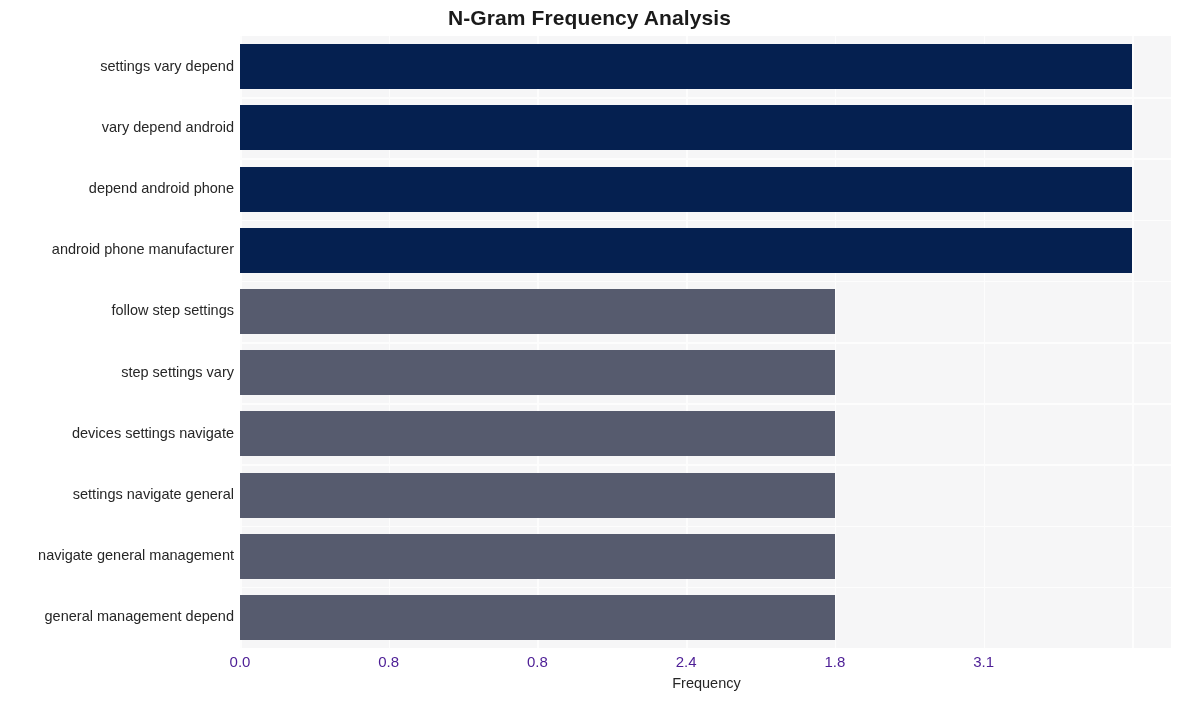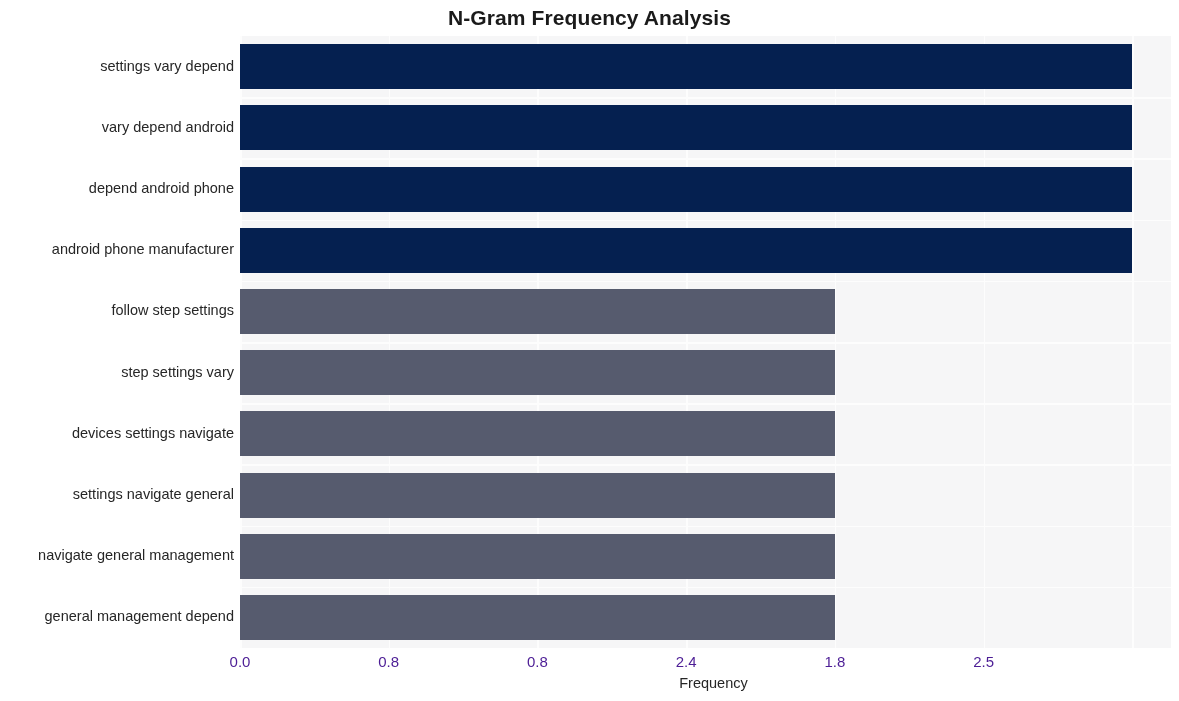--- a/index.html
+++ b/index.html
@@ -86,21 +86,21 @@
     width: 80px;
     margin-left: -40px;
     text-align: center;
     font-size: 15px;
     color: #4c1d95;
   }
 
   
   #xaxis-label {
     position: absolute;
-    left: 248px;
+    left: 241px;
     top: 675px;
     width: 931px;
     text-align: center;
     font-size: 14.5px;
     color: #262626;
   }
 </style>
 </head>
 <body>
 
@@ -152,19 +152,19 @@
       <div class="ytick" style="top: 487px;">settings navigate general</div>
       <div class="ytick" style="top: 548.2px;">navigate general management</div>
       <div class="ytick" style="top: 609.4px;">general management depend</div>
     </div>
   <div id="xtick-labels">
       <div class="xtick" style="left: 240px;">0.0</div>
       <div class="xtick" style="left: 388.722px;">0.8</div>
       <div class="xtick" style="left: 537.444px;">0.8</div>
       <div class="xtick" style="left: 686.166px;">2.4</div>
       <div class="xtick" style="left: 834.888px;">1.8</div>
-      <div class="xtick" style="left: 983.61px;">2.5</div>
+      <div class="xtick" style="left: 983.61px;">3.1</div>
       <div class="xtick" style="left: 1194px;">3.0</div>
     </div>
 
   <div id="xaxis-label">Frequency</div>
 
 </div>
 
 </body></html>

